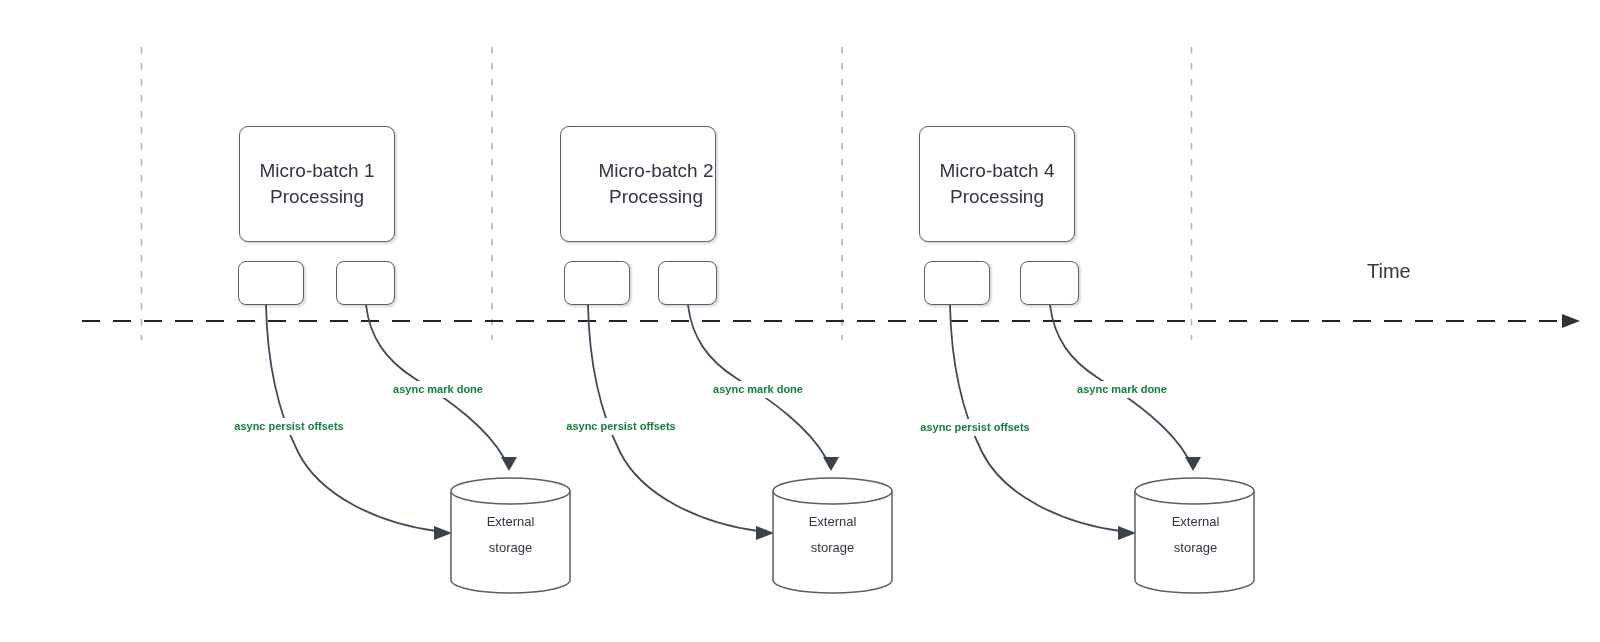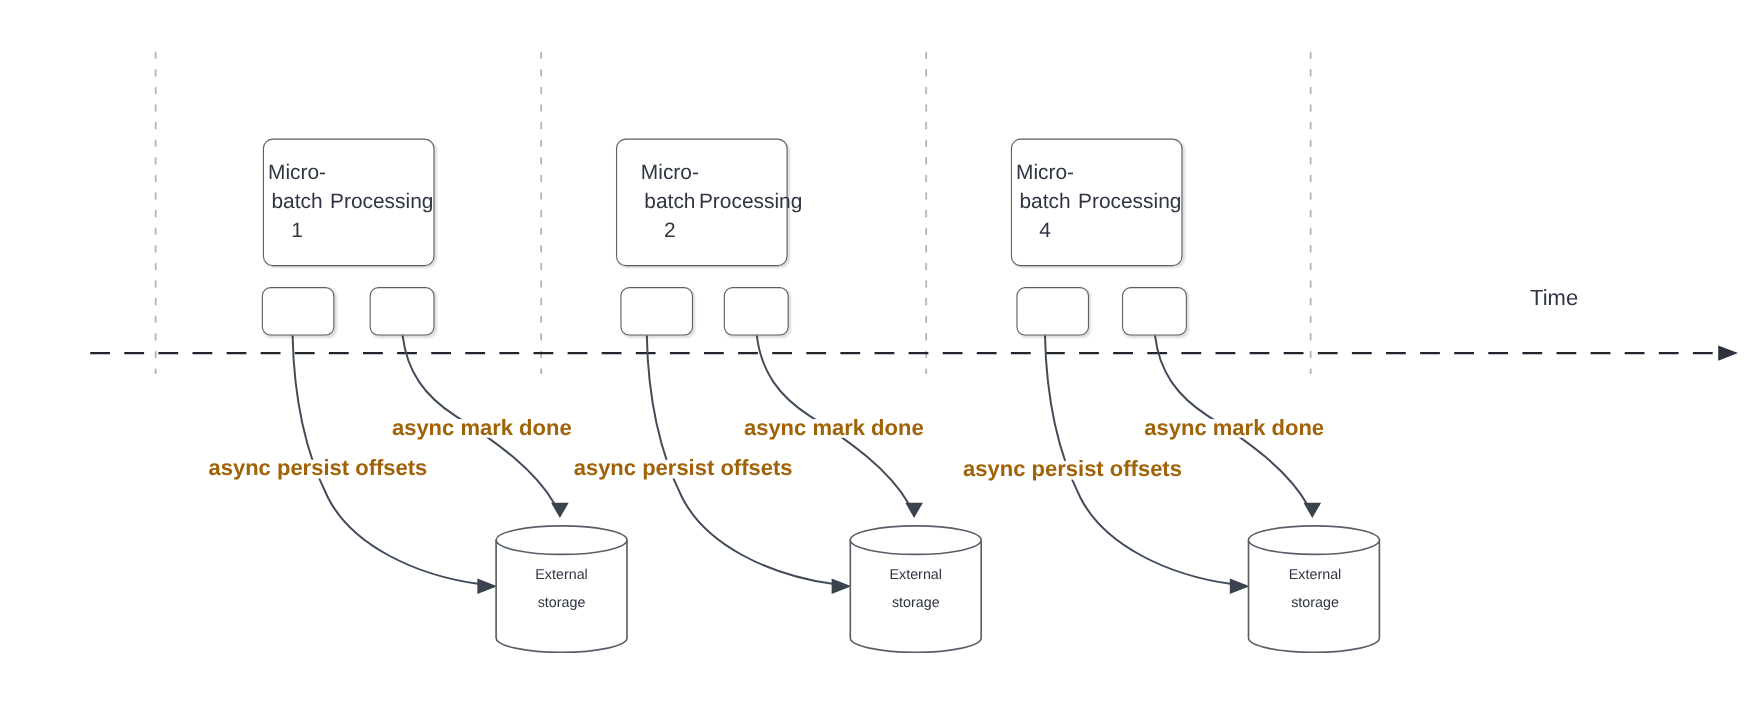--- a/index.html
+++ b/index.html
@@ -12,49 +12,49 @@
   }
   svg.layer{position:absolute;left:0;top:0;}
 
   
   .proc-box{
     position:absolute;
     top:126px;height:116px;width:156px;
     border:1.5px solid #585f68;border-radius:9px;
     background:#ffffff;
     box-shadow:1.5px 1.5px 2px rgba(0,0,0,0.14);
-    display:flex;flex-direction:row;align-items:center;justify-content:center;
+    display:flex;flex-direction:column;align-items:center;justify-content:center;
     box-sizing:border-box;
     color:#2f3542;font-size:19px;line-height:26px;text-align:center;
   }
   .task-box{
     position:absolute;
     top:261px;height:44px;
     border:1.5px solid #585f68;border-radius:8px;
     background:#ffffff;
     box-shadow:1.5px 1.5px 2px rgba(0,0,0,0.14);
     box-sizing:border-box;
   }
   .flow-label{
     position:absolute;
     transform:translateX(-50%);
     background:#ffffff;
     padding:0 3px;
-    font-size:20px;font-weight:700;color:#a16207;
+    font-size:11px;font-weight:700;color:#15803d;
     white-space:nowrap;line-height:17px;
   }
   .cyl-text{
     position:absolute;
     width:119px;top:509px;
     color:#2f3542;font-size:13px;line-height:26px;text-align:center;
   }
   .time-label{
     position:absolute;
     left:1367px;top:259px;
-    color:#2f3542;font-size:20px;line-height:24px;margin-left:24px;
+    color:#2f3542;font-size:20px;line-height:24px;
   }
   .b1{left:239px;} .b2{left:560px;padding-left:36px;} .b3{left:919px;}
 </style>
 </head>
 <body>
 
 <div class="canvas">
 
   <svg class="layer" width="1600" height="642" viewBox="0 0 1600 642">
 

